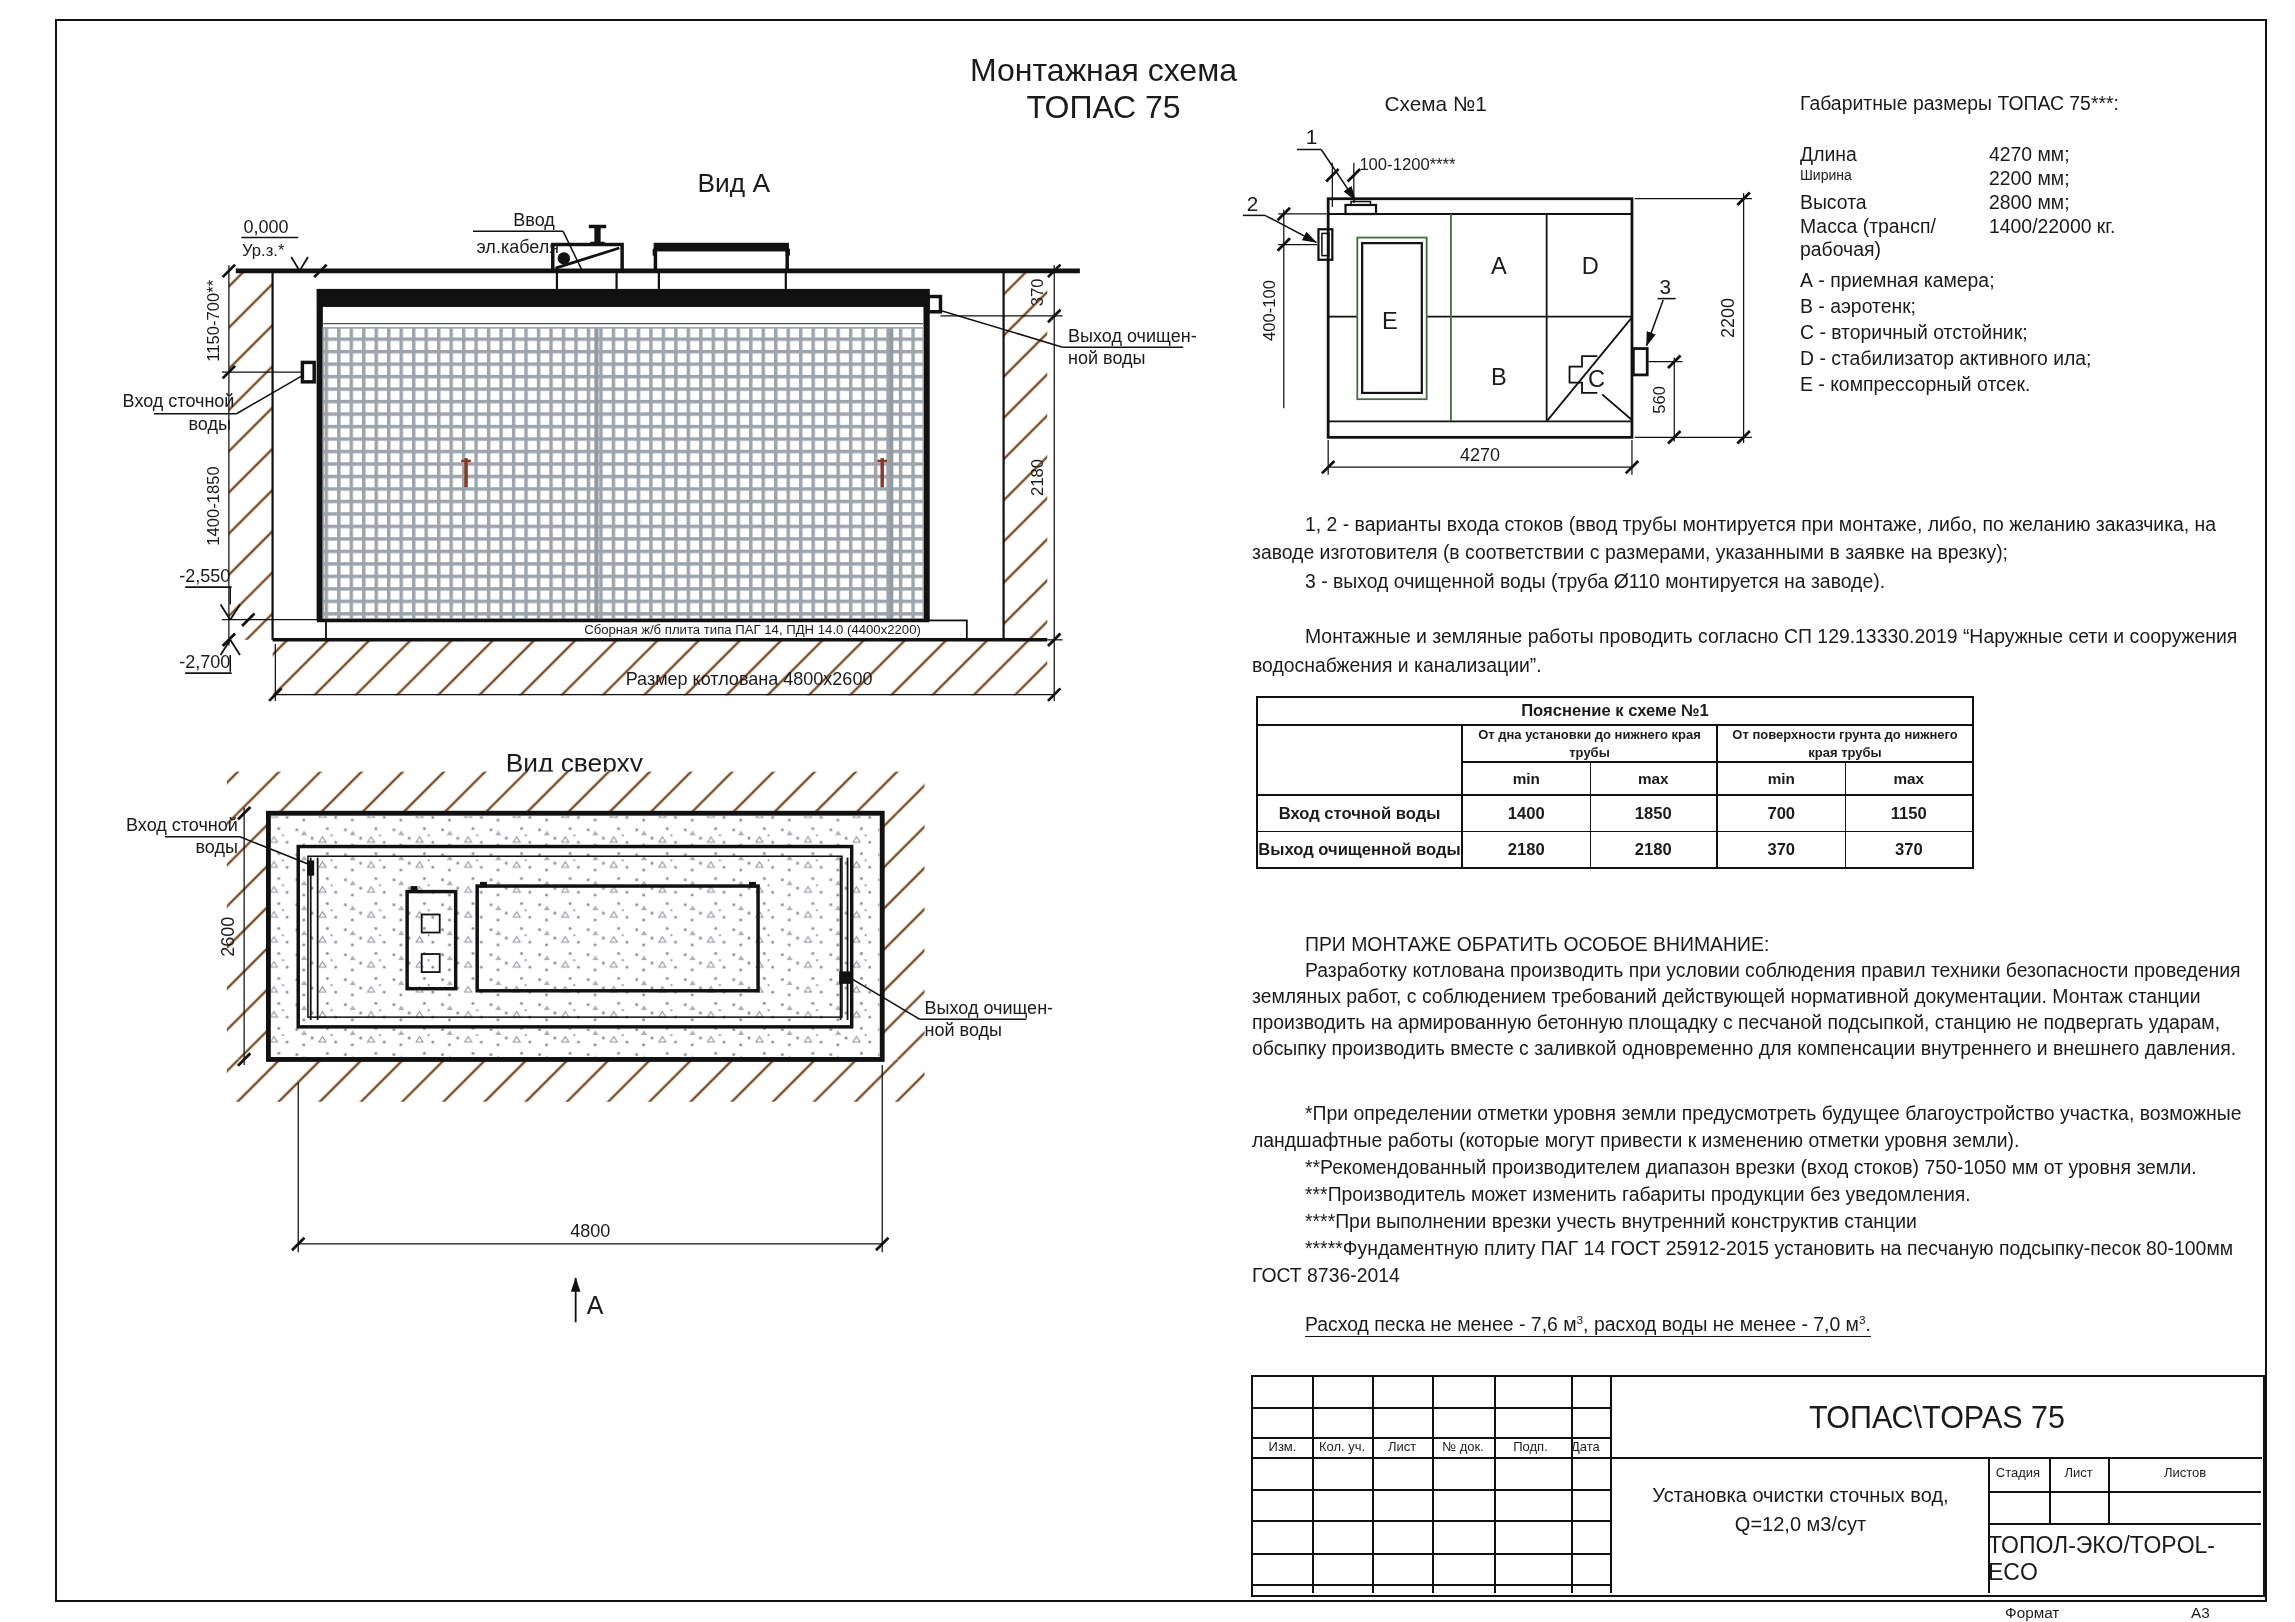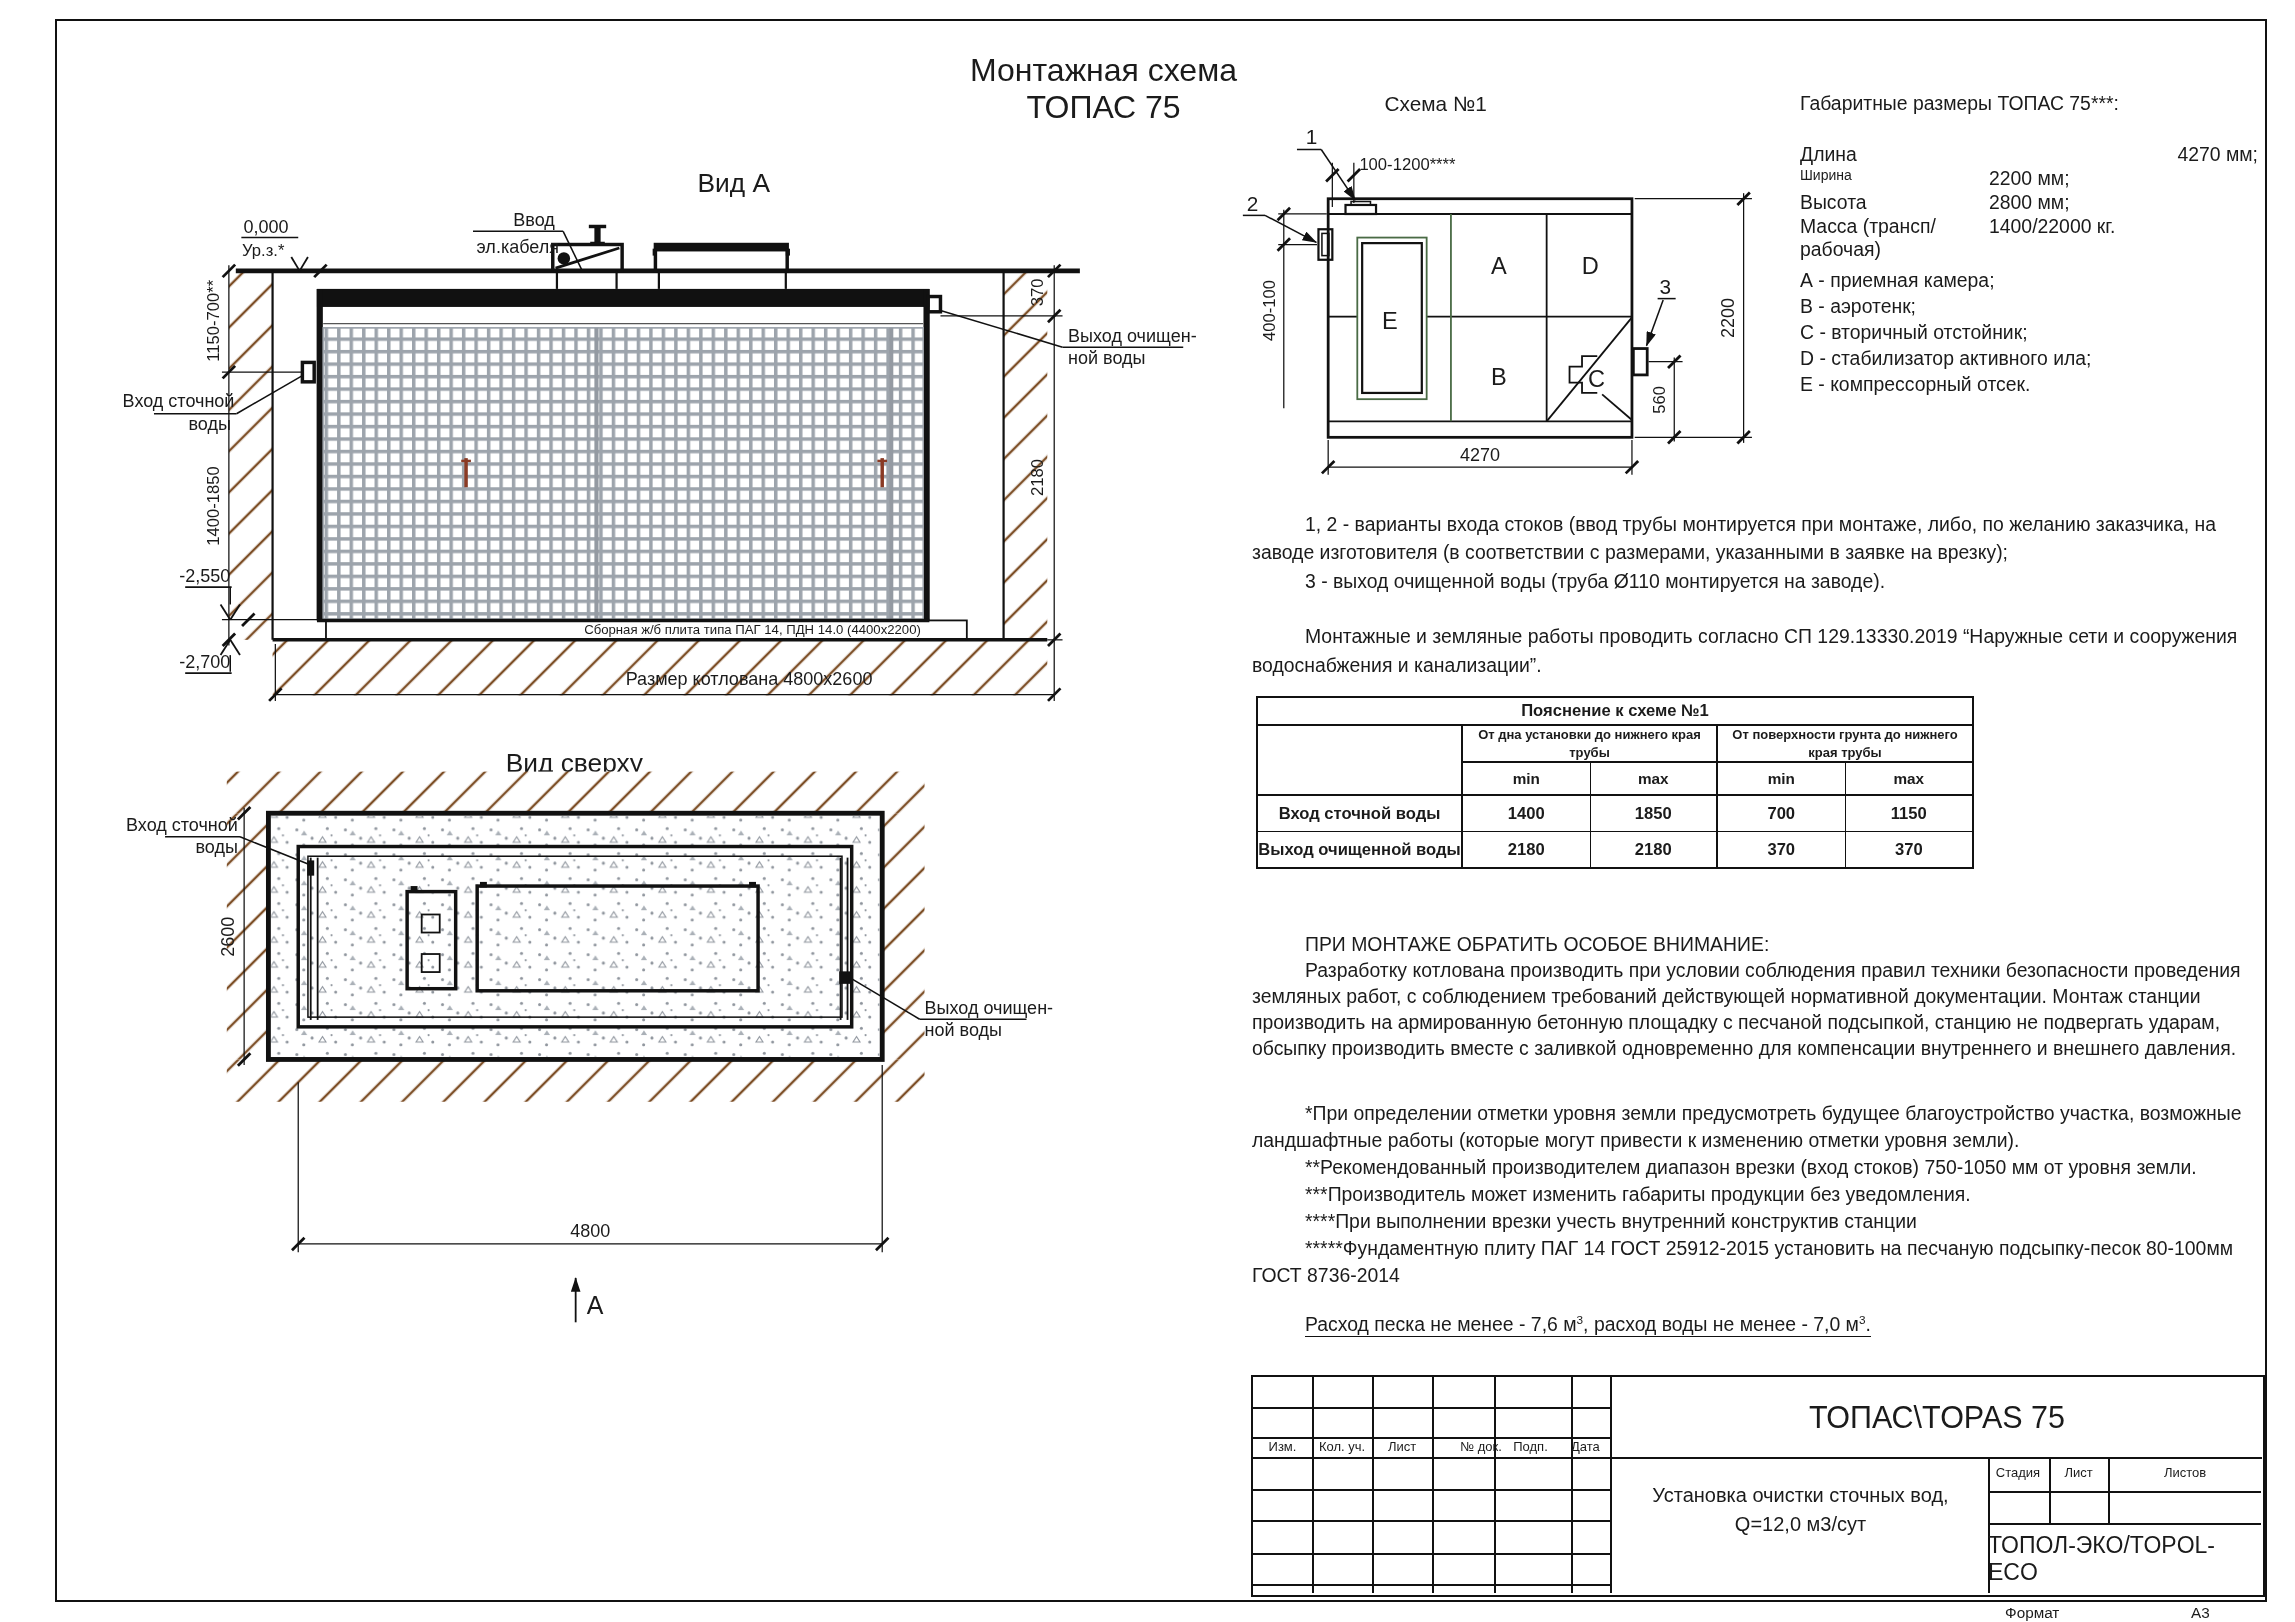--- a/index.html
+++ b/index.html
@@ -375,21 +375,21 @@
         <line x1="1915" y1="673" x2="2353" y2="673" class="thin"></line>
         <line x1="1906" y1="682" x2="1924" y2="664" class="tk"></line>
         <line x1="2344" y1="682" x2="2362" y2="664" class="tk"></line>
         <text class="st fs26" x="2134" y="664" text-anchor="middle">4270</text>
       </g>
     </g>
   </svg>
 
   <div class="abs" style="left:1800px;top:92px;font-size:19.4px;">Габаритные размеры ТОПАС 75***:</div>
   <div class="abs" style="left:1800px;top:143px;width:458px;">
-    <div style="display:flex;height:24px;justify-content:space-between;">
+    <div style="display:flex;height:24px;">
       <span style="width:189px;font-size:19.4px;">Длина</span>
       <span style="font-size:19.4px;">4270 мм;</span>
     </div>
     <div style="display:flex;height:24px;">
       <span style="width:189px;font-size:14px;">Ширина</span>
       <span style="font-size:19.4px;">2200 мм;</span>
     </div>
     <div style="display:flex;height:24px;">
       <span style="width:189px;font-size:19.4px;">Высота</span>
       <span style="font-size:19.4px;">2800 мм;</span>
@@ -481,21 +481,21 @@
     <div class="sh" style="left:0;top:60px;width:359px;"></div>
     <div class="sh" style="left:0;top:80px;width:1009px;height:2.4px;"></div>
     <div class="sh" style="left:0;top:112px;width:359px;"></div>
     <div class="sh" style="left:0;top:143px;width:359px;"></div>
     <div class="sh" style="left:0;top:176px;width:359px;"></div>
     <div class="sh" style="left:0;top:207px;width:359px;"></div>
 
     <div class="scell" style="left:0;top:62px;width:59px;">Изм.</div>
     <div class="scell" style="left:59px;top:62px;width:60px;">Кол. уч.</div>
     <div class="scell" style="left:119px;top:62px;width:60px;">Лист</div>
-    <div class="scell" style="left:179px;top:62px;width:62px;padding-left:18px;">№ док.</div>
+    <div class="scell" style="left:179px;top:62px;width:62px;">№ док.</div>
     <div class="scell" style="left:241px;top:62px;width:73px;">Подп.</div>
     <div class="scell" style="left:318px;top:62px;width:24px;">Дата</div>
 
     <div class="abs flexc" style="left:359px;top:0;width:650px;height:80px;font-size:30.5px;">ТОПАС\TOPAS 75</div>
 
     <div class="abs" style="left:359px;top:104px;width:377px;text-align:center;font-size:20px;line-height:29px;">
       <div>Установка очистки сточных вод,</div>
       <div>Q=12,0 м3/сут</div>
     </div>
 

